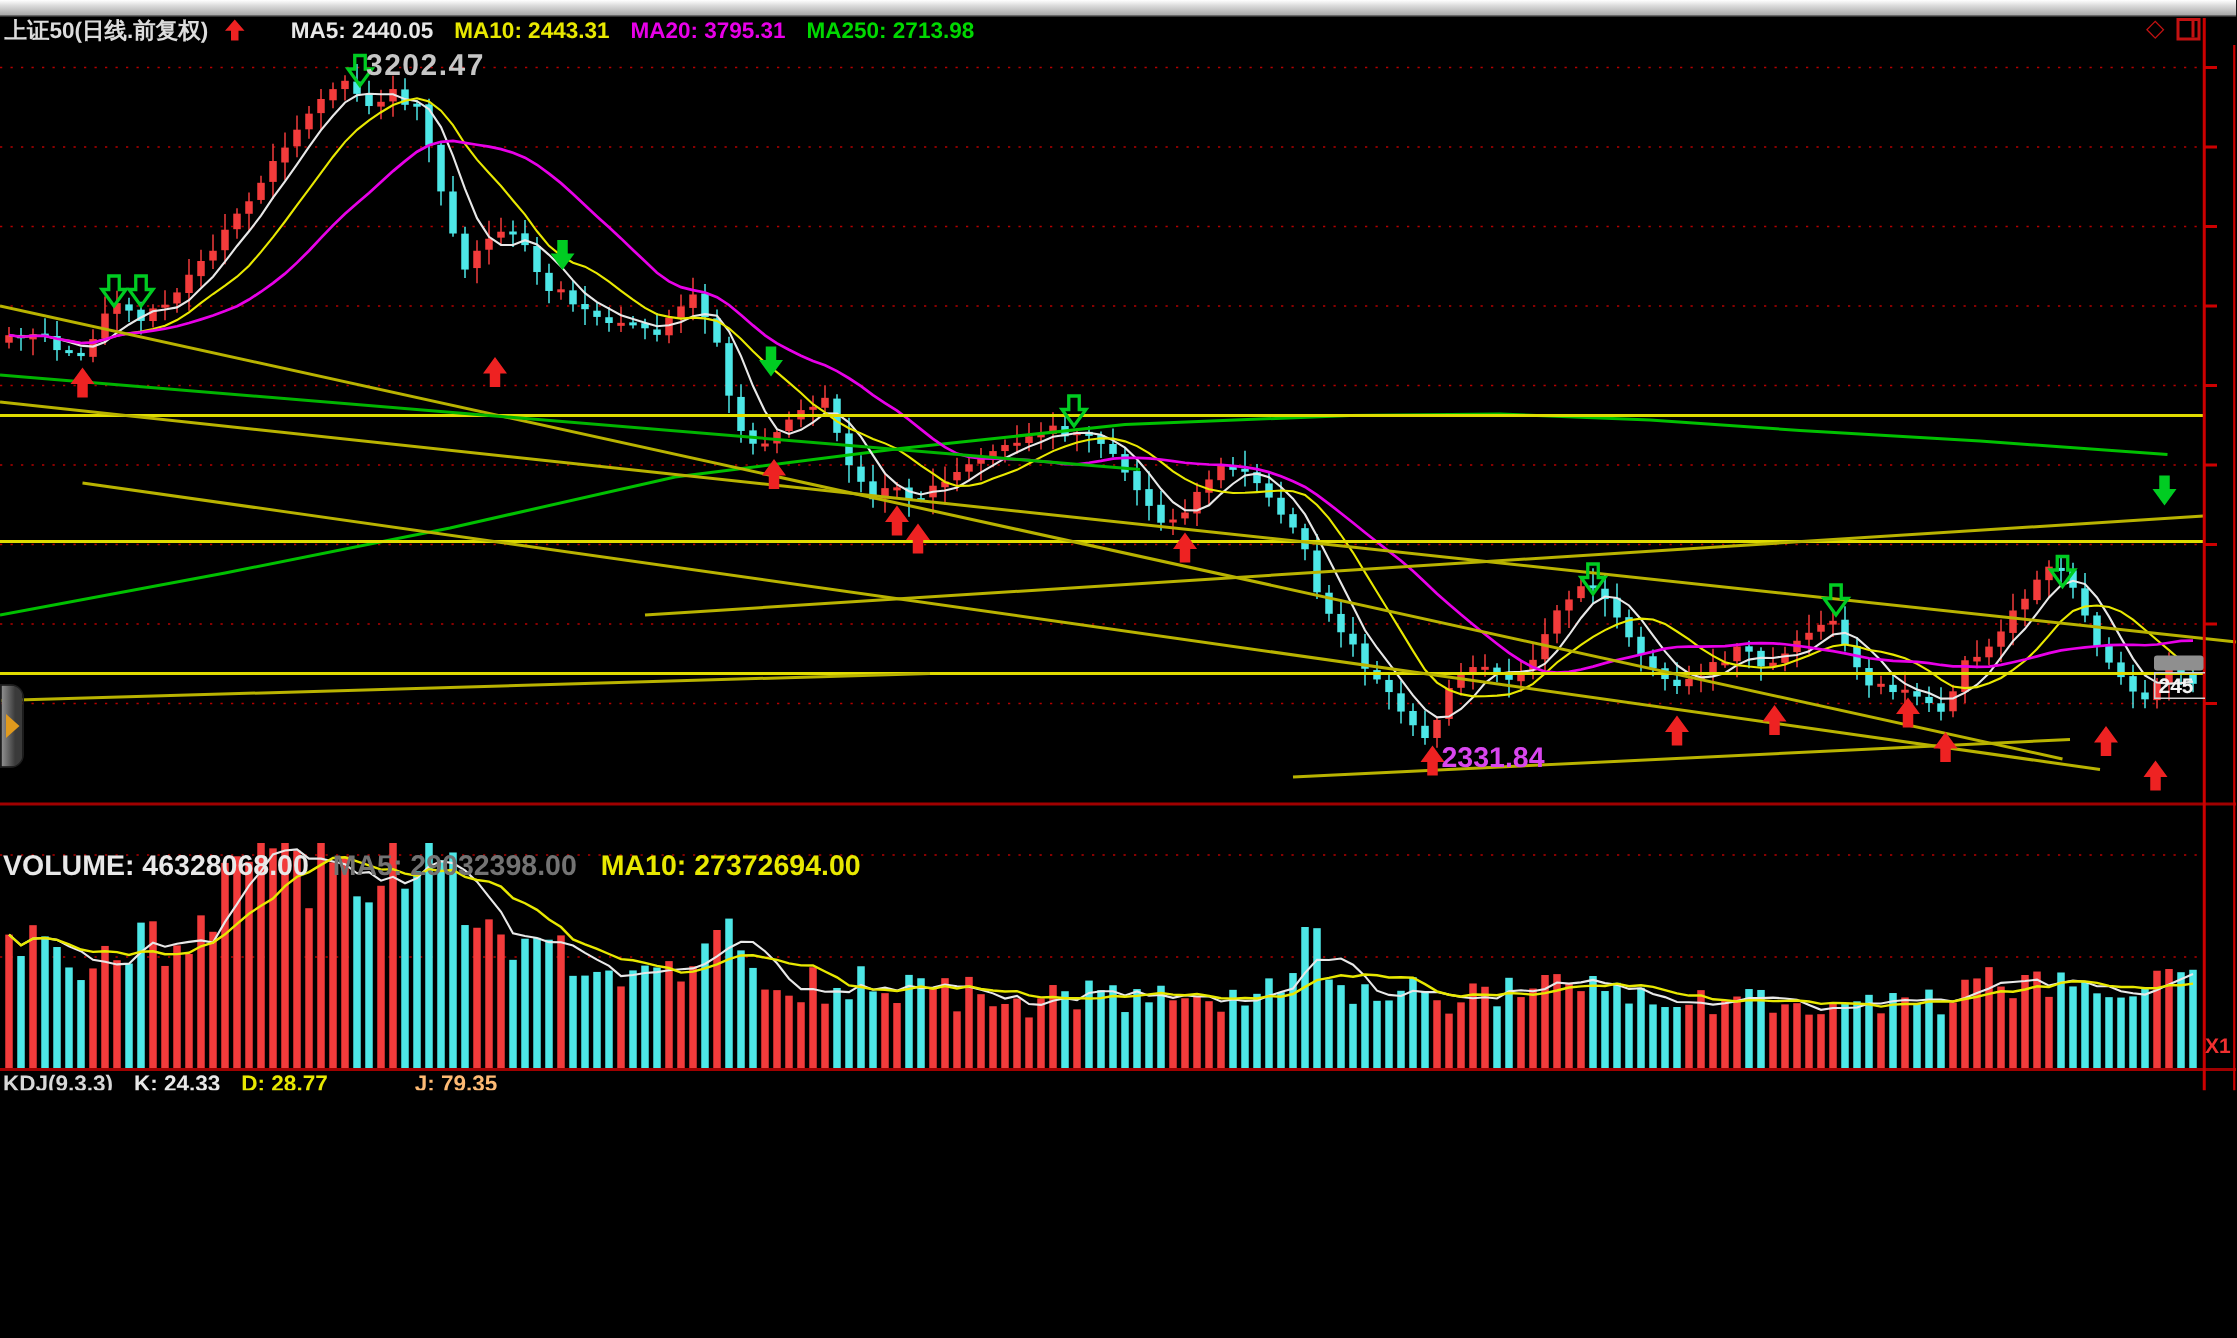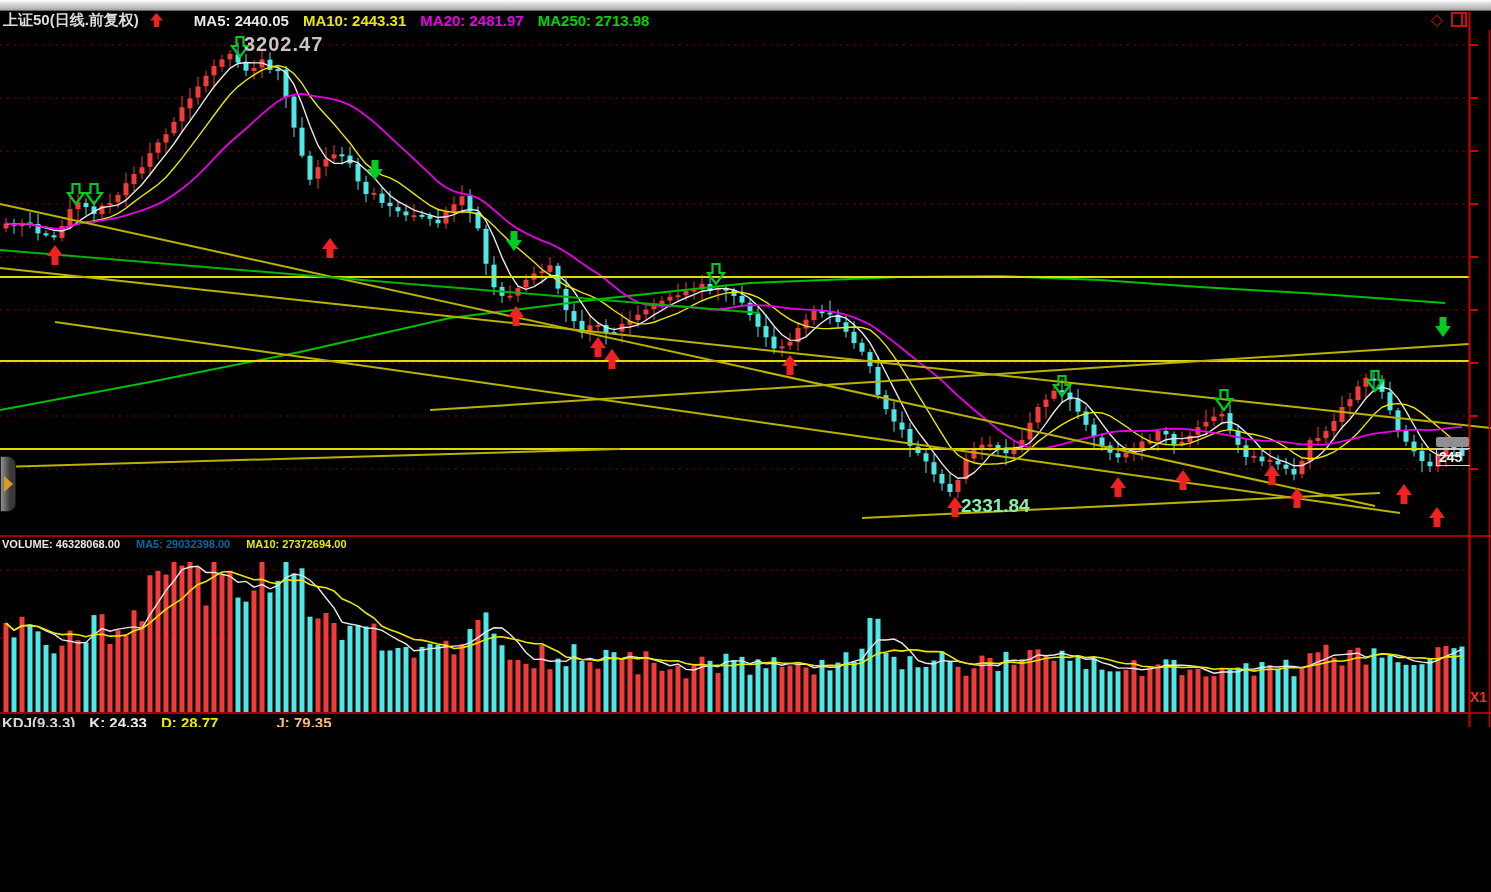--- a/index.html
+++ b/index.html
@@ -11,26 +11,26 @@
   .abs{position:absolute;}
   .title-row{position:absolute;left:3px;top:11px;height:18px;display:flex;gap:10px;align-items:center;
              font-weight:bold;font-size:15px;color:#e8e8e8;white-space:nowrap;}
   .sym{color:#dcdcdc;}
   #ma-labels{display:flex;gap:14px;padding-left:20px;}
   .corner-icons{position:absolute;top:12px;right:24px;display:flex;gap:8px;align-items:center;}
   .diamond{color:#c31212;font-size:16px;line-height:14px;}
   .winicon{width:12px;height:11px;border:2px solid #c31212;display:inline-block;position:relative;}
   .winicon-inner{position:absolute;right:2px;top:0;bottom:0;width:2px;background:#c31212;}
   .peak-label{left:244px;top:33px;font-weight:bold;font-size:20px;color:#c6c6c6;letter-spacing:1px;}
-  .low-label{left:961px;top:495px;font-weight:bold;font-size:19px;color:#86efac;}
+  .low-label{left:961px;top:495px;font-weight:bold;font-size:19px;color:#d946ef;}
   .price-tag{left:1436px;top:437px;width:34px;}
   .tag-bar{width:33px;height:10px;background:#8f8f8f;border-radius:2px;}
   .tag-text{margin-top:1px;width:31px;height:16px;border:1px solid #cfcfcf;border-right:none;
             color:#f2f2f2;font-weight:bold;font-size:14px;line-height:16px;padding-left:2px;}
-  .vol-legend{left:2px;top:538px;display:flex;gap:16px;font-weight:bold;font-size:11px;white-space:nowrap;}
+  .vol-legend{left:2px;top:567px;display:flex;gap:16px;font-weight:bold;font-size:19px;white-space:nowrap;}
   .kdj-legend{left:2px;top:714px;display:flex;gap:14px;font-weight:bold;font-size:15px;white-space:nowrap;}
   .x1-label{left:1470px;top:689px;color:#f03030;font-weight:bold;font-size:14px;}
   .kdj-axis-label{left:1478px;top:748px;color:#f03030;font-weight:bold;font-size:15px;}
   .left-handle{left:0;top:456px;width:14px;height:54px;background:linear-gradient(90deg,#909090,#3a3a3a 65%);
                border-radius:0 9px 9px 0;border:1px solid #1d1d1d;}
   .handle-tri{position:absolute;left:3px;top:19px;width:0;height:0;
               border-left:9px solid #e09a1e;border-top:8px solid transparent;border-bottom:8px solid transparent;}
 </style>
 </head>
 <body>
@@ -709,21 +709,21 @@
     </svg>
 
   <div class="title-row">
     <span class="sym">上证50(日线.前复权)</span>
     <svg width="15" height="16">
       <polygon points="7.5,1 14,8.5 10,8.5 10,15 5,15 5,8.5 1,8.5" fill="#ee2222"></polygon>
     </svg>
     <span id="ma-labels">
         <span style="color: rgb(232, 232, 232);">MA5: 2440.05</span>
         <span style="color: rgb(232, 232, 0);">MA10: 2443.31</span>
-        <span style="color: rgb(232, 0, 232);">MA20: 2481.97</span>
+        <span style="color: rgb(232, 0, 232);">MA20: 3795.31</span>
         <span style="color: rgb(0, 216, 0);">MA250: 2713.98</span>
       </span>
   </div>
 
   <div class="corner-icons">
     <span class="diamond">◇</span>
     <span class="winicon">
       <span class="winicon-inner"></span>
     </span>
   </div>
@@ -731,21 +731,21 @@
   <div class="abs peak-label">3202.47</div>
   <div class="abs low-label">2331.84</div>
 
   <div class="abs price-tag">
     <div class="tag-bar"></div>
     <div class="tag-text">245</div>
   </div>
 
   <div class="abs vol-legend" id="vol-legend">
       <span style="color: rgb(232, 232, 232);">VOLUME: 46328068.00</span>
-      <span style="color: #0369a1;">MA5: 29032398.00</span>
+      <span style="color: #737373;">MA5: 29032398.00</span>
       <span style="color: rgb(232, 232, 0);">MA10: 27372694.00</span>
     </div>
   <div class="abs kdj-legend" id="kdj-legend">
       <span style="color: rgb(216, 216, 216);">KDJ(9,3,3)</span>
       <span style="color: rgb(232, 232, 232);">K: 24.33</span>
       <span style="color: rgb(232, 232, 0);">D: 28.77</span>
       <span style="color: #fdba74; margin-left: 44px;">J: 79.35</span>
     </div>
 
   <div class="abs x1-label">X1</div>

